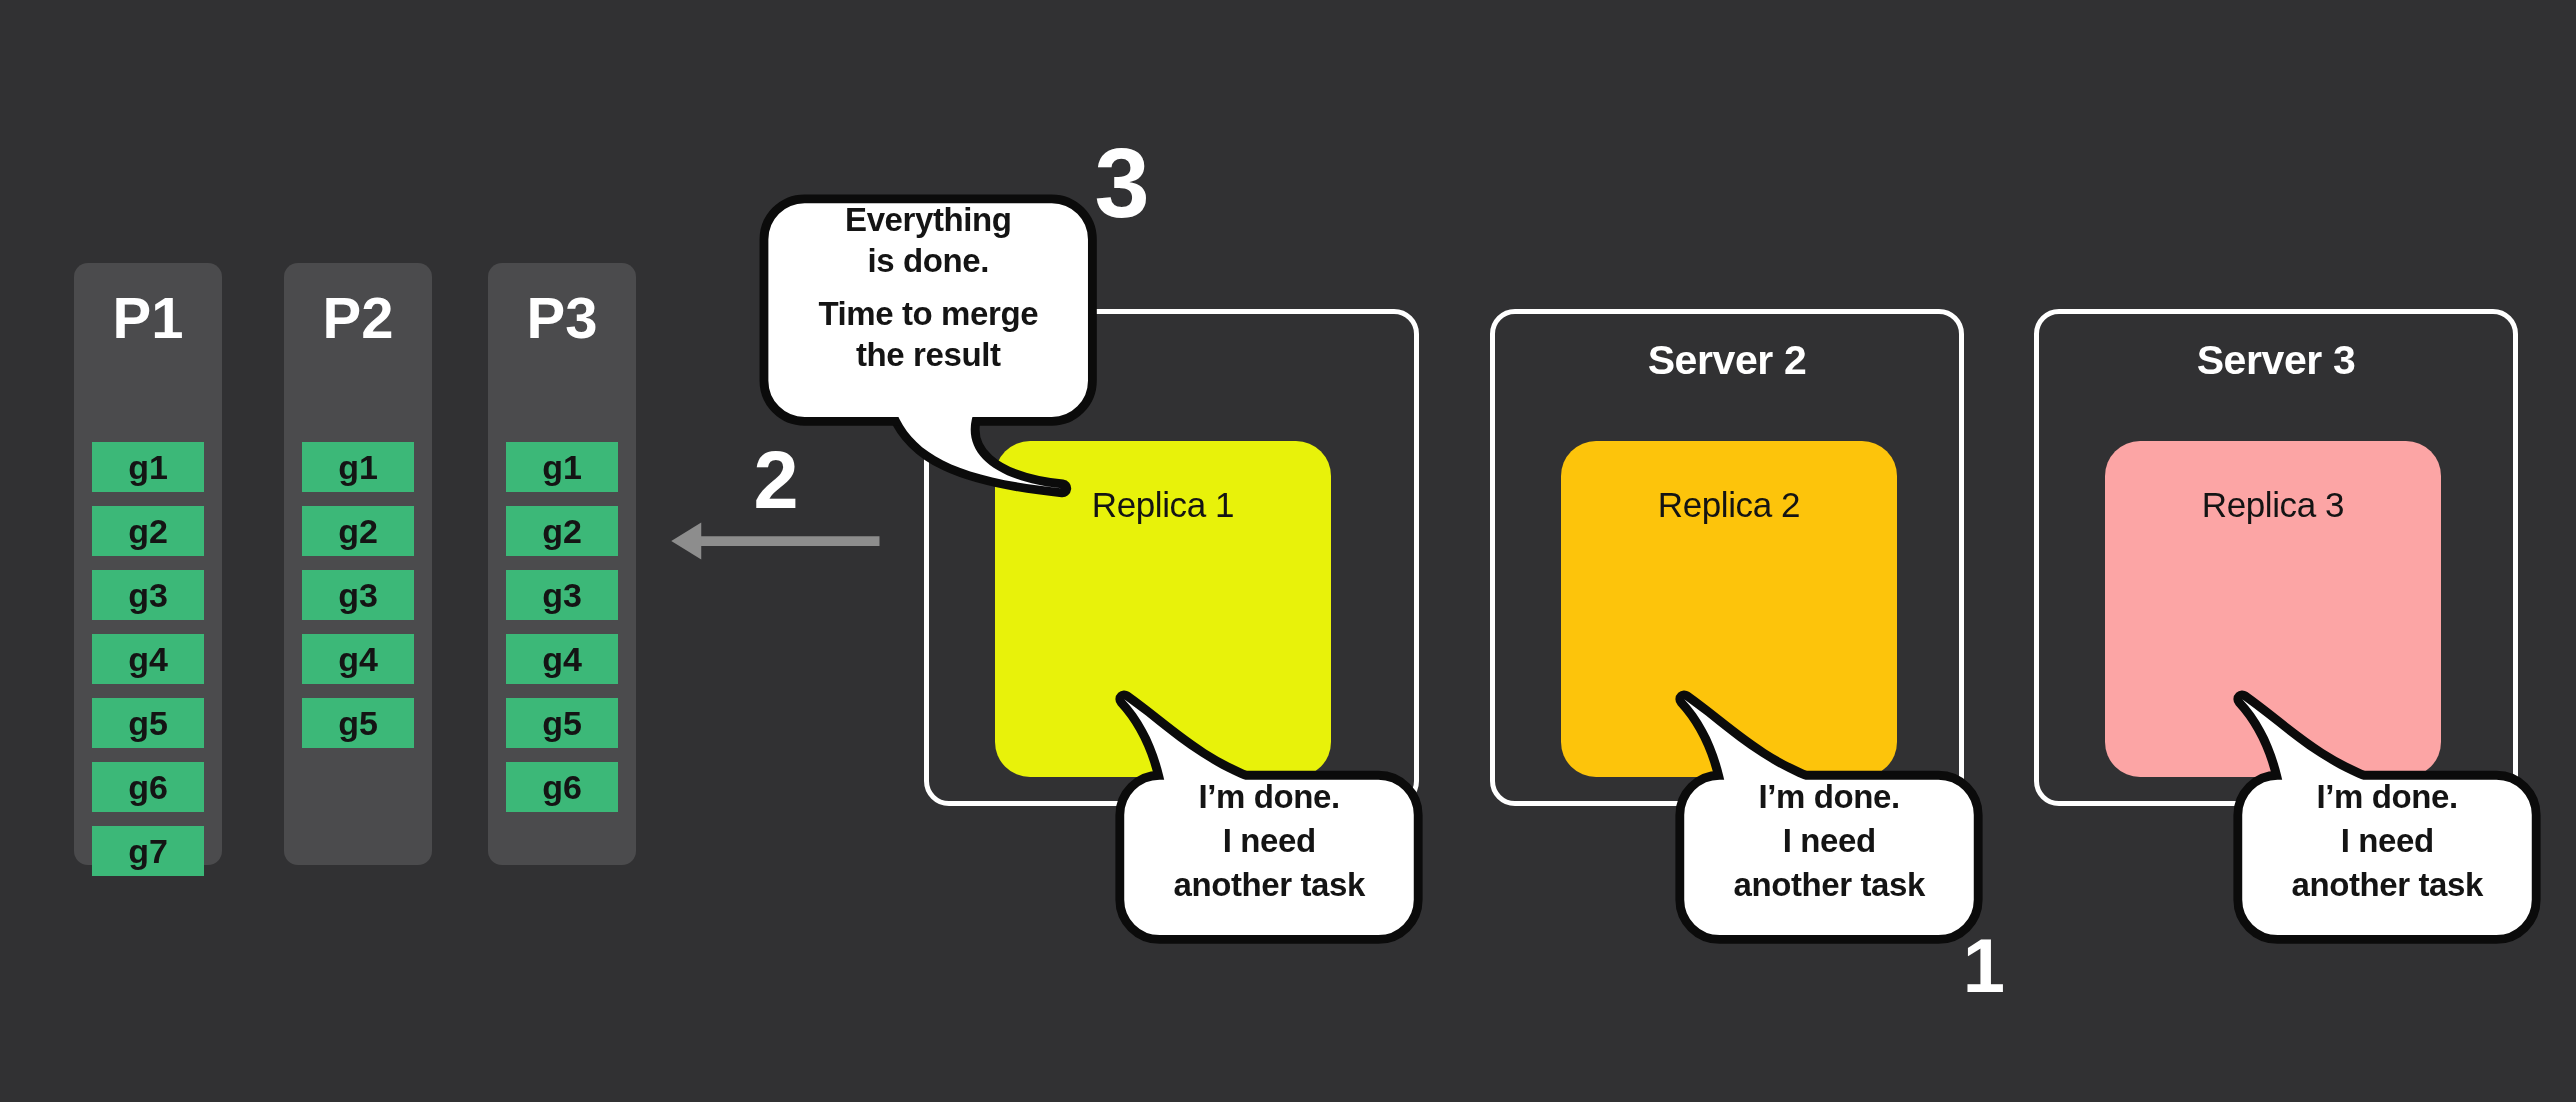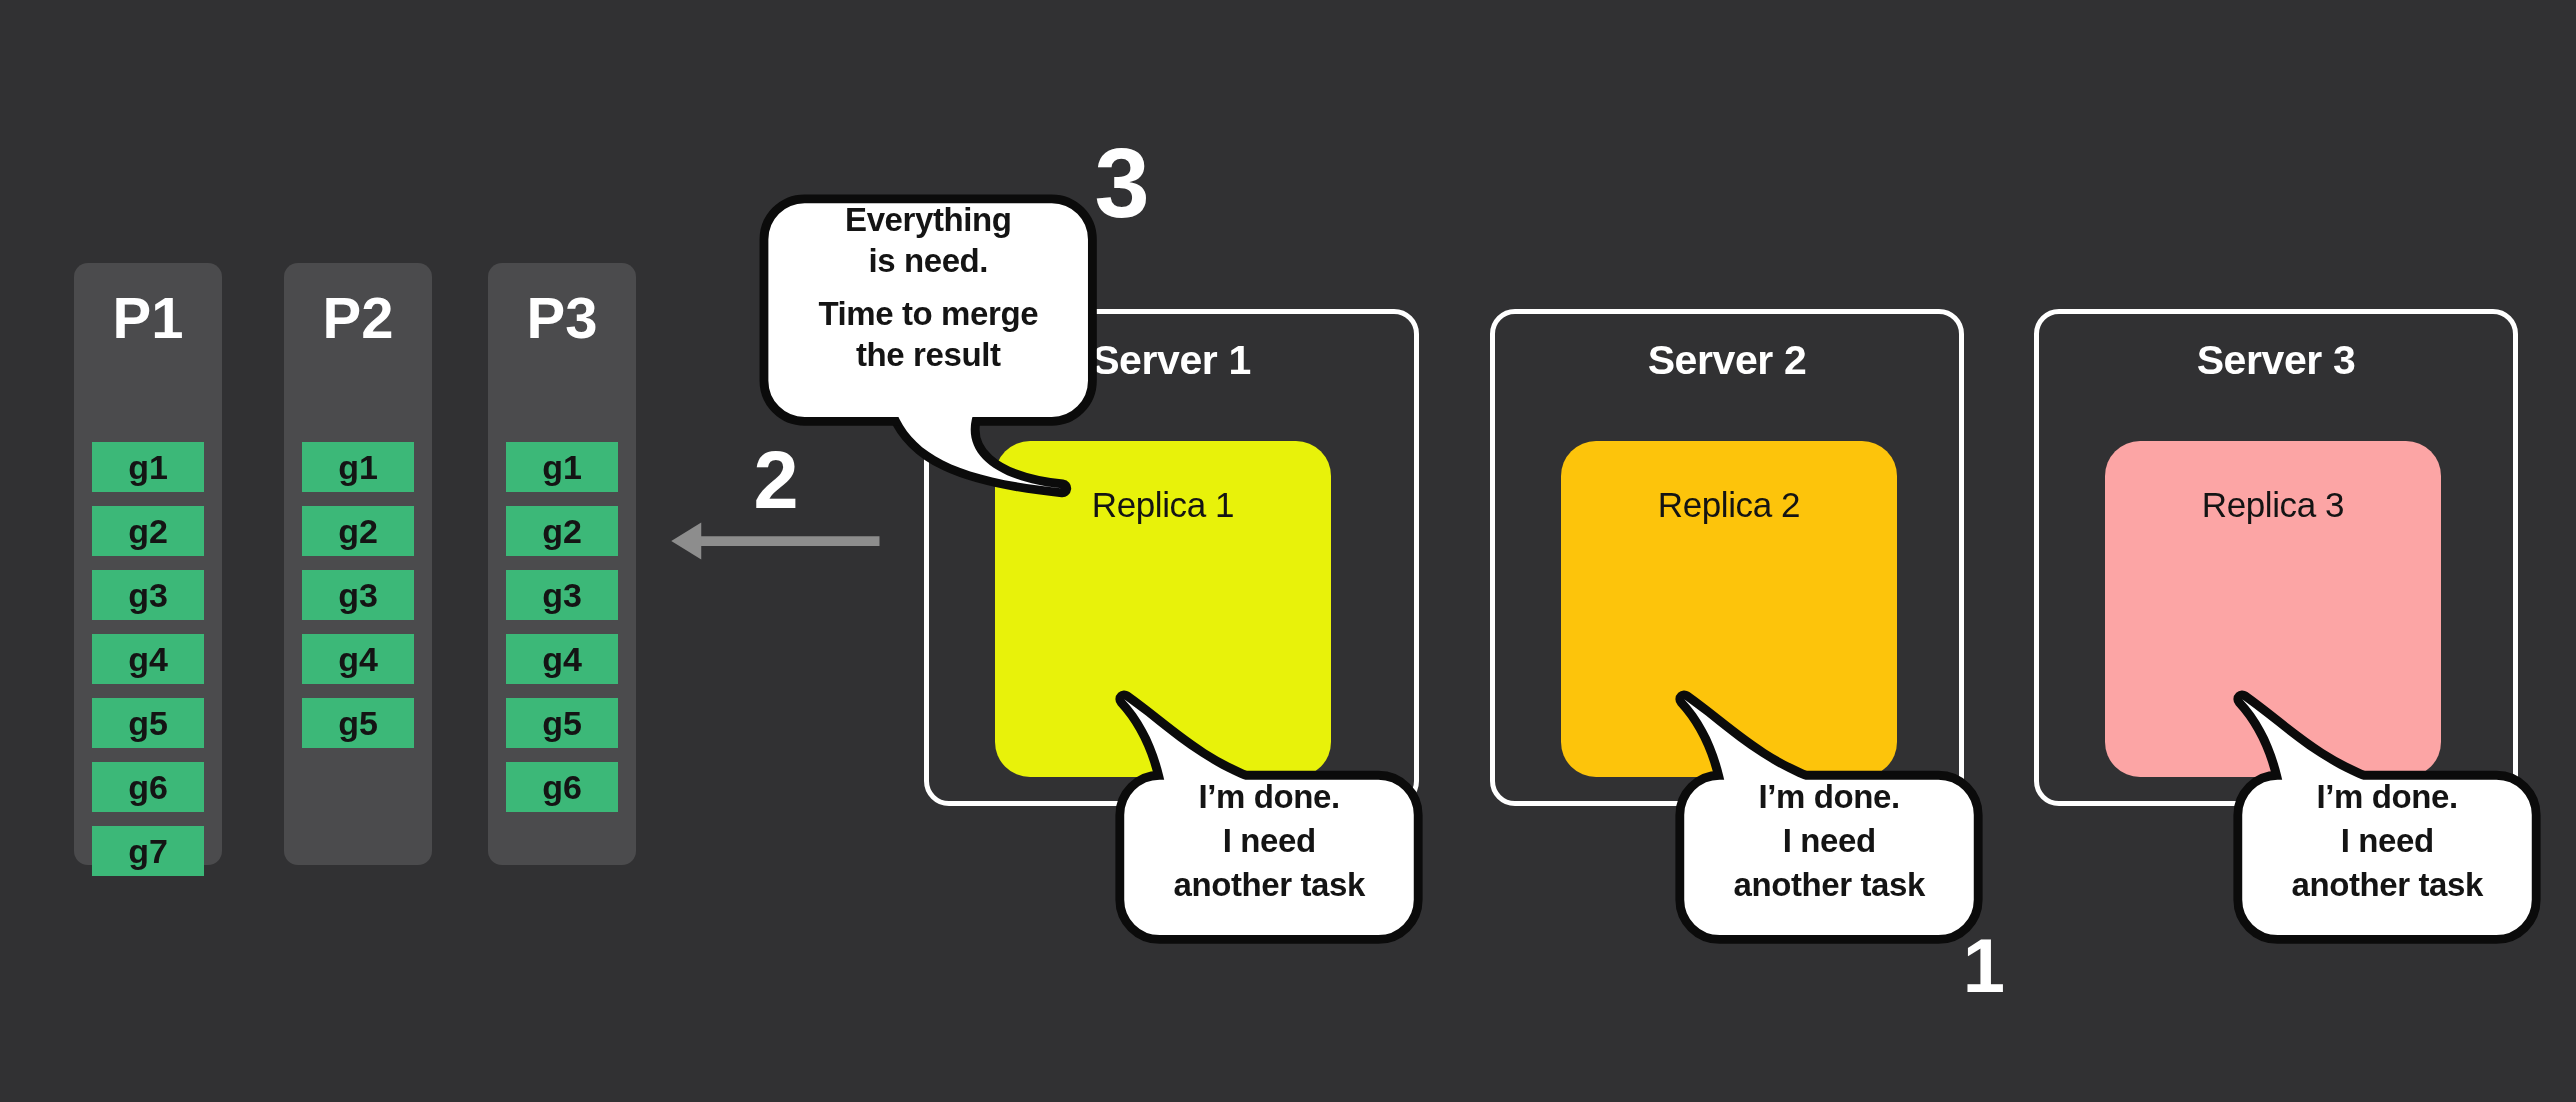--- a/index.html
+++ b/index.html
@@ -86,21 +86,20 @@
   <div id="step3" class="stepnum">3</div>
   <div id="step2" class="stepnum">2</div>
   <div id="step1" class="stepnum">1</div>
 
   <svg id="merge-arrow" width="221" height="75" viewBox="0 0 250 85">
     <line class="arrow-stroke" x1="38" y1="42" x2="244" y2="42" stroke-width="11"></line>
     <polygon class="arrow-fill" points="8,42 42,21 42,63"></polygon>
   </svg>
 
   <div class="server" style="left:924px;width:495px">
-    <div class="server-title">Server 1</div>
     <div class="replica" style="background-color: rgb(232, 242, 10);">
       <div class="replica-label">Replica 1</div>
     </div>
   </div>
 
   <div class="server" style="left:1490px;width:474px">
     <div class="server-title">Server 2</div>
     <div class="replica" style="background-color: rgb(253, 196, 11);">
       <div class="replica-label">Replica 2</div>
     </div>
@@ -114,21 +113,21 @@
   </div>
 
   <div class="bubble" style="left:755px;top:190px;width:349px;height:309px">
     <svg width="349" height="309" viewBox="0 0 395 350">
       <path class="tail-outline" d="M 160 252 C 180 300 230 326 348 338 C 270 330 228 296 250 246 Z"></path>
       <rect class="bubble-body" x="10" y="10" width="372" height="252" rx="46"></rect>
       <path class="tail-fill" d="M 160 252 C 180 300 230 326 348 338 C 270 330 228 296 250 246 Z"></path>
     </svg>
     <div class="bubble-text merge-text">
       <span>Everything</span>
-      <span>is need.</span>
+      <span>is done.</span>
       <span class="gap-top">Time to merge</span>
       <span>the result</span>
     </div>
   </div>
 
   <div class="bubble" style="left:1110px;top:694px;width:318px;height:256px">
     <svg width="318" height="256" viewBox="0 0 360 290">
       <path class="tail-outline" d="M 64 110 C 56 68 42 34 16 6 C 64 40 98 78 170 104 Z"></path>
       <rect class="bubble-body" x="11" y="92" width="338" height="186" rx="45"></rect>
       <path class="tail-fill" d="M 64 110 C 56 68 42 34 16 6 C 64 40 98 78 170 104 Z"></path>

